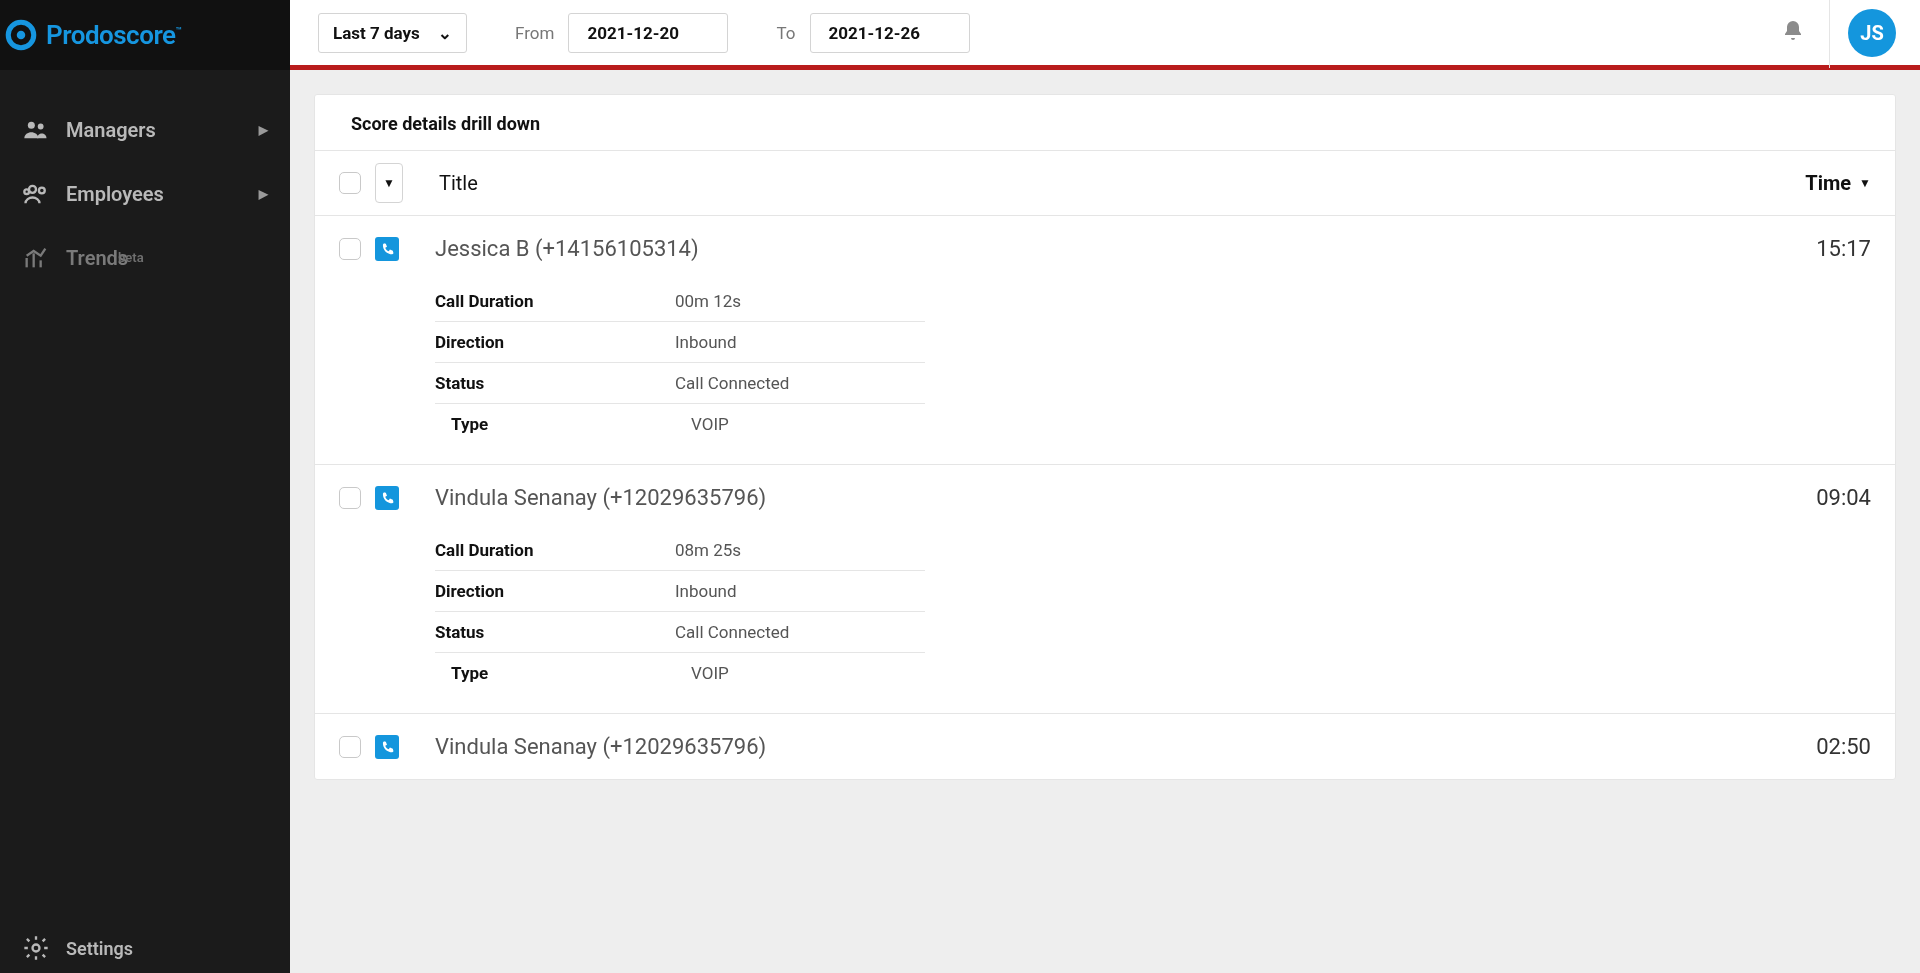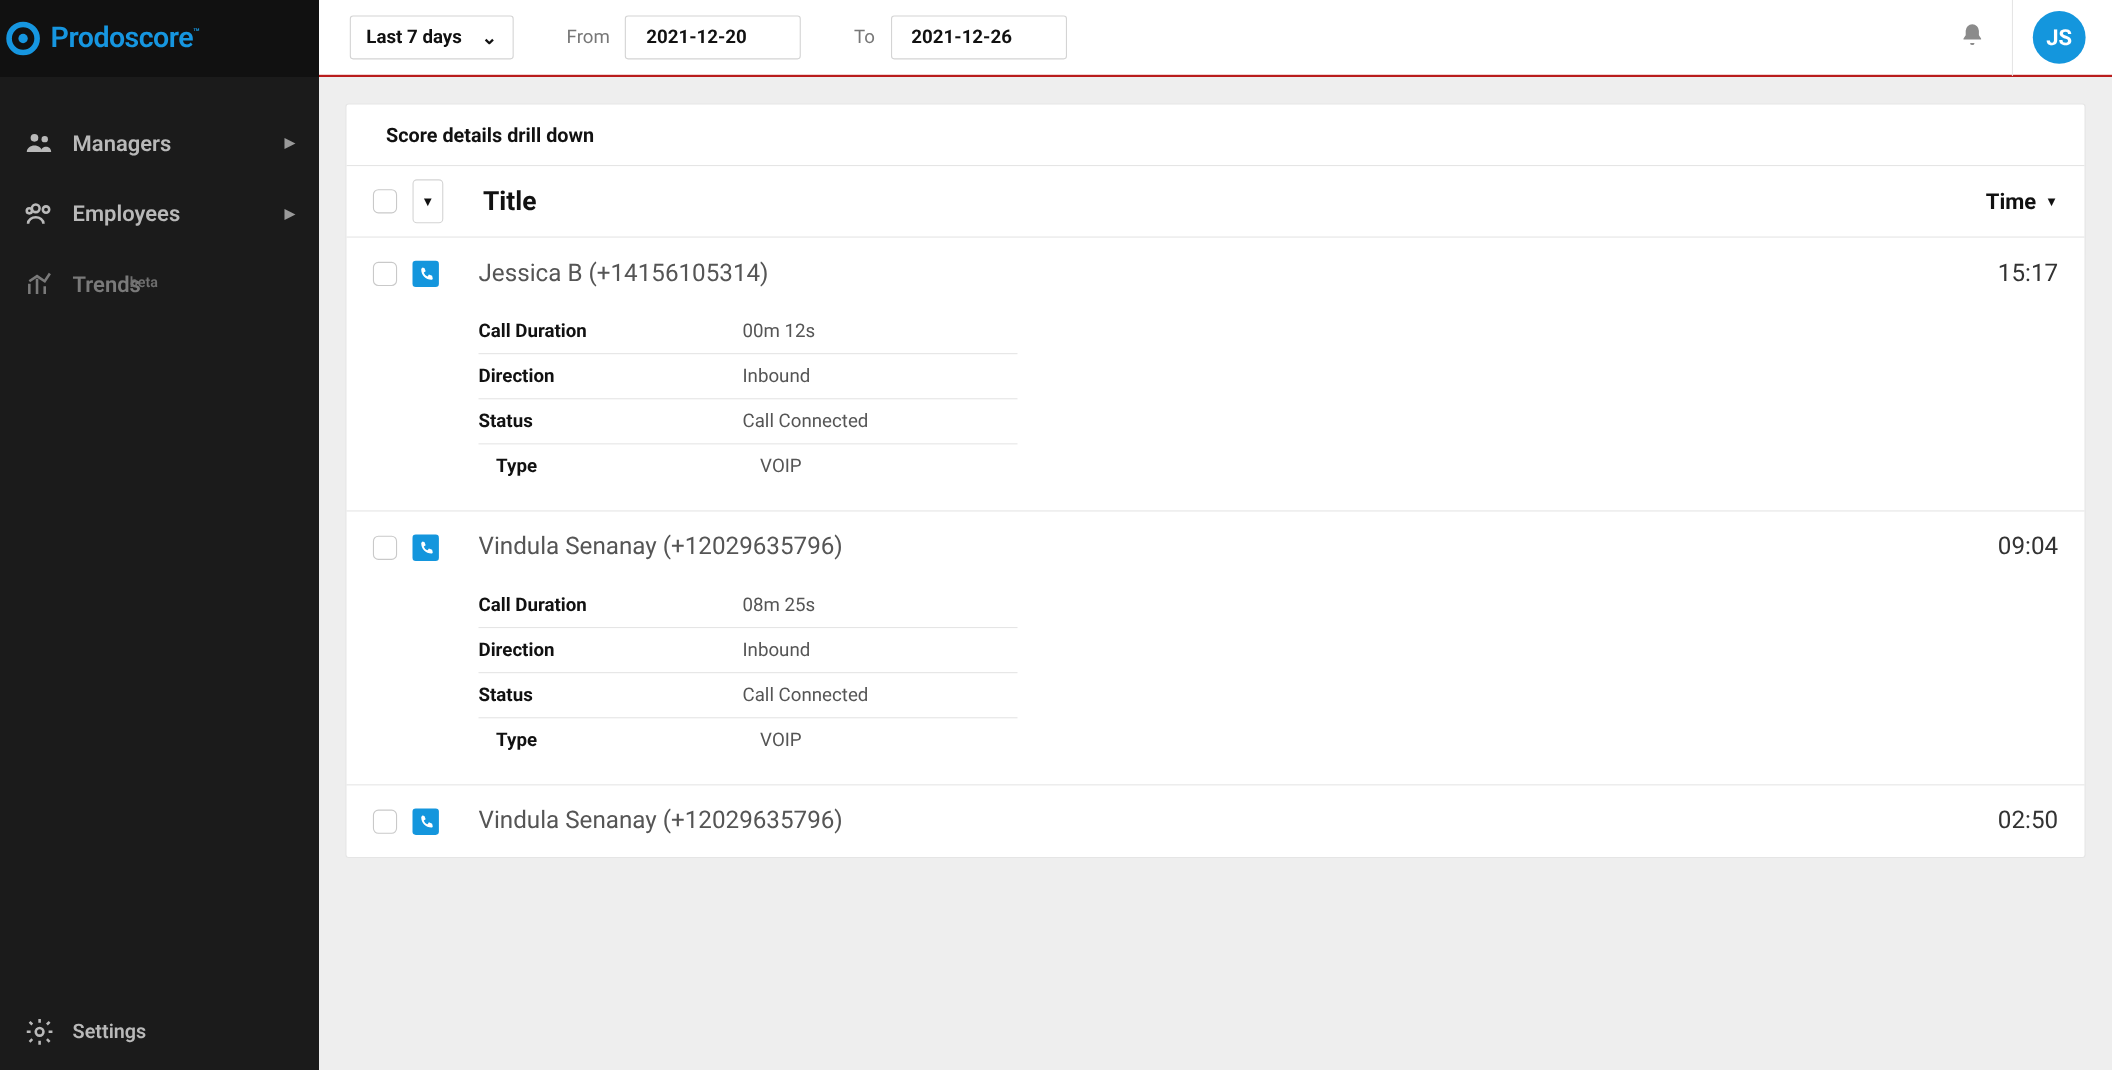--- a/index.html
+++ b/index.html
@@ -65,30 +65,30 @@
   .nav-label { flex: 1; }
   .nav-caret { font-size: 12px; color: #9a9a9a; }
   .nav-beta {
     font-size: 13px;
     color: #6f6f6f;
     position: absolute;
     left: 118px;
     top: 24px;
   }
 
-  .nav-bottom { padding-bottom: 10px; }
+  .nav-bottom { }
   .nav-bottom .nav-item { height: 50px; font-size: 18px; }
 
   
   .topbar {
     position: fixed;
     left: 290px; right: 0; top: 0;
     height: 70px;
     background: #fff;
-    border-bottom: 2px solid #b91c1c;
+    border-bottom: 5px solid #b91c1c;
     display: flex;
     align-items: center;
     padding: 0 24px 0 28px;
   }
   .range-select {
     height: 40px;
     border: 1px solid #d4d4d4;
     border-radius: 3px;
     font-weight: 700;
     font-size: 17px;
@@ -165,21 +165,21 @@
     width: 28px; height: 40px;
     border: 1px solid #d4d4d4;
     border-radius: 4px;
     display: flex;
     align-items: center;
     justify-content: center;
     margin-left: 14px;
     cursor: pointer;
     font-size: 12px;
   }
-  .col-title { margin-left: 36px; font-weight: 700; font-size: 24px; flex: 1; }
+  .col-title { margin-left: 36px; font-weight: 400; font-size: 20px; flex: 1; }
   .col-time { font-weight: 700; font-size: 20px; display: flex; align-items: center; gap: 8px; cursor: pointer; }
   .col-time .sort { font-size: 12px; }
 
   .row {
     padding: 20px 24px 20px 24px;
     border-bottom: 1px solid #e5e5e5;
   }
   .row:last-child { border-bottom: none; }
   .row-top {
     display: flex;

